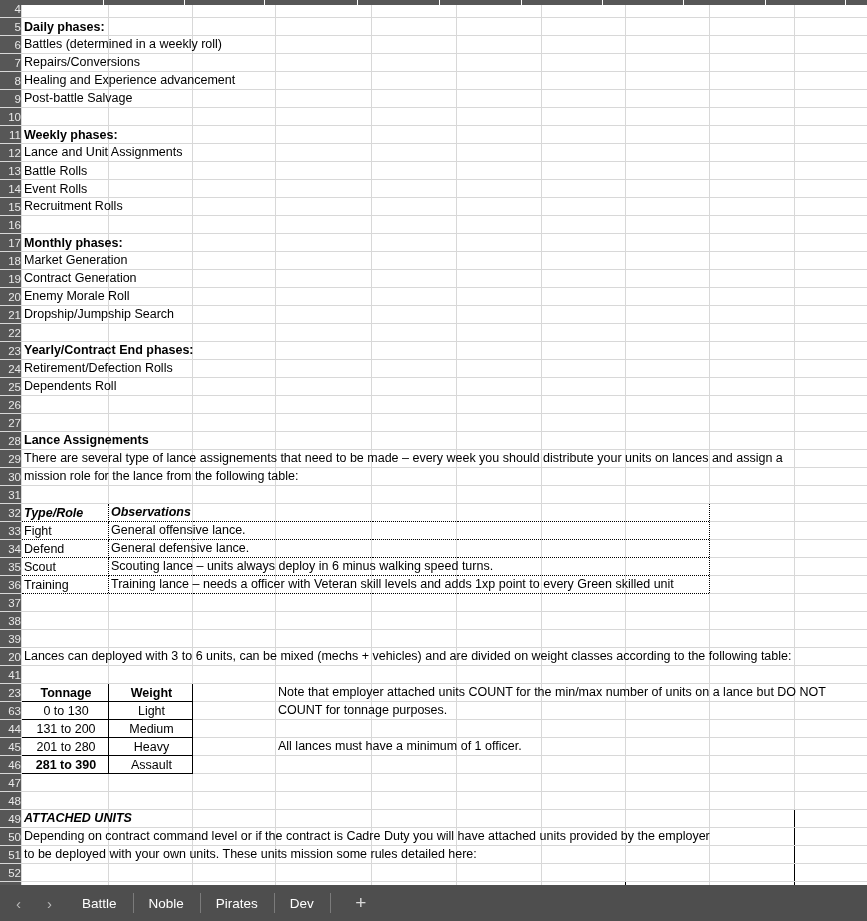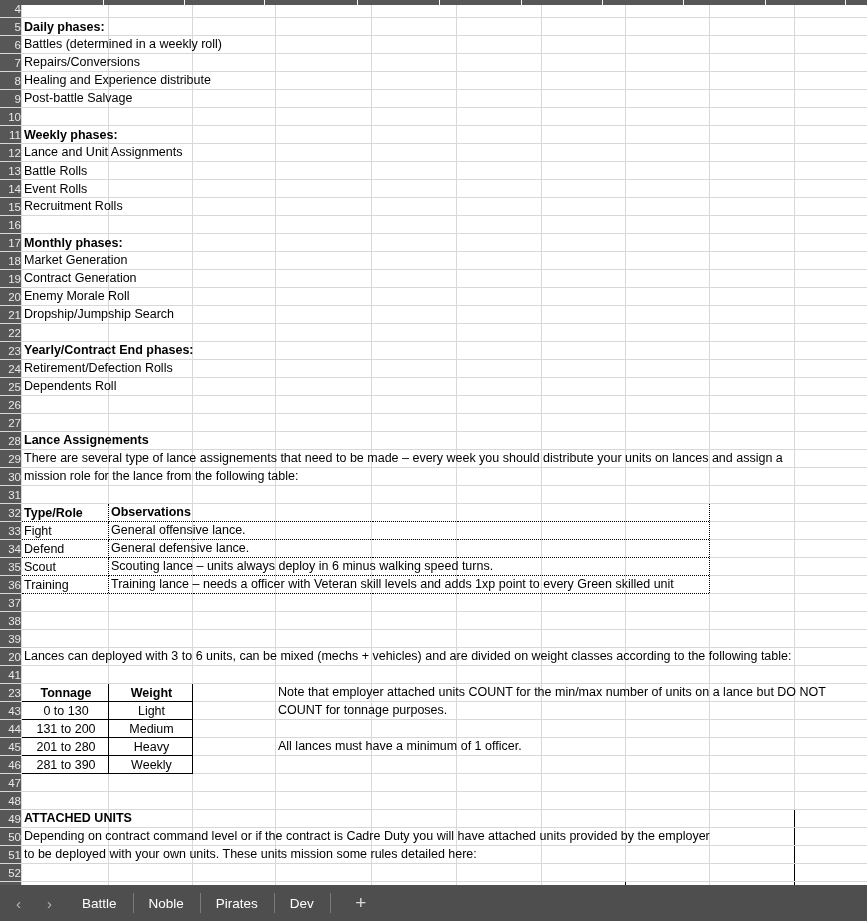--- a/index.html
+++ b/index.html
@@ -62,21 +62,21 @@
     position: absolute; top: 0; height: 5px;
     width: 1px; background: #ffffff;
   }
 
   .b { font-weight: bold; }
   .ctr { text-align: center; }
   .spill { overflow: visible; position: relative; z-index: 2; }
   .spill > span { position: absolute; left: 2px; top: 0; line-height: 17px; white-space: nowrap; }
 
   
-  .dot-t  { border-top: 1px dotted #000 !important; }
+  .dot-t  { border-top: 1px dotted #000 !important; font-style: italic; }
   .dot-b  { border-bottom: 1px dotted #000 !important; }
   .dot-l  { border-left: 1px dotted #000 !important; }
   .dot-r  { border-right: 1px dotted #000 !important; }
   
   .sol-t  { border-top: 1px solid #000 !important; }
   .sol-b  { border-bottom: 1px solid #000 !important; }
   .sol-l  { border-left: 1px solid #000 !important; }
   .sol-r  { border-right: 1px solid #000 !important; }
 
   
@@ -199,21 +199,21 @@
             <td style="width: 82px;"></td>
             <td style="width: 82px;"></td>
             <td style="width: 81px;"></td>
             <td style="width: 81px;"></td>
             <td style="width: 82px;"></td>
             <td style="width: 80px;"></td>
           </tr>
           <tr>
             <td class="rh">8</td>
             <td class="spill" style="width: 84px;">
-              <span>Healing and Experience distribute</span>
+              <span>Healing and Experience advancement</span>
             </td>
             <td style="width: 81px;"></td>
             <td style="width: 80px;"></td>
             <td style="width: 93px;"></td>
             <td style="width: 82px;"></td>
             <td style="width: 82px;"></td>
             <td style="width: 81px;"></td>
             <td style="width: 81px;"></td>
             <td style="width: 82px;"></td>
             <td style="width: 80px;"></td>
@@ -694,21 +694,21 @@
               <span>Note that employer attached units COUNT for the min/max number of units on a lance but DO NOT</span>
             </td>
             <td style="width: 82px;"></td>
             <td style="width: 82px;"></td>
             <td style="width: 81px;"></td>
             <td style="width: 81px;"></td>
             <td style="width: 82px;"></td>
             <td style="width: 80px;"></td>
           </tr>
           <tr>
-            <td class="rh">43</td>
+            <td class="rh">63</td>
             <td class="sol-l sol-r sol-b ctr" style="width: 84px;">0 to 130</td>
             <td class="sol-r sol-b ctr" style="width: 81px;">Light</td>
             <td style="width: 80px;"></td>
             <td class="spill" style="width: 93px;">
               <span>COUNT for tonnage purposes.</span>
             </td>
             <td style="width: 82px;"></td>
             <td style="width: 82px;"></td>
             <td style="width: 81px;"></td>
             <td style="width: 81px;"></td>
@@ -738,22 +738,22 @@
             </td>
             <td style="width: 82px;"></td>
             <td style="width: 82px;"></td>
             <td style="width: 81px;"></td>
             <td style="width: 81px;"></td>
             <td style="width: 82px;"></td>
             <td style="width: 80px;"></td>
           </tr>
           <tr>
             <td class="rh">46</td>
-            <td class="sol-l sol-r sol-b ctr" style="width: 84px;">281 to 390</td>
-            <td class="sol-r sol-b ctr" style="width: 81px;">Weekly</td>
+            <td class="sol-l sol-r sol-b ctr" style="width: 84px; font-weight: bold;">281 to 390</td>
+            <td class="sol-r sol-b ctr" style="width: 81px;">Assault</td>
             <td style="width: 80px;"></td>
             <td style="width: 93px;"></td>
             <td style="width: 82px;"></td>
             <td style="width: 82px;"></td>
             <td style="width: 81px;"></td>
             <td style="width: 81px;"></td>
             <td style="width: 82px;"></td>
             <td style="width: 80px;"></td>
           </tr>
           <tr>

